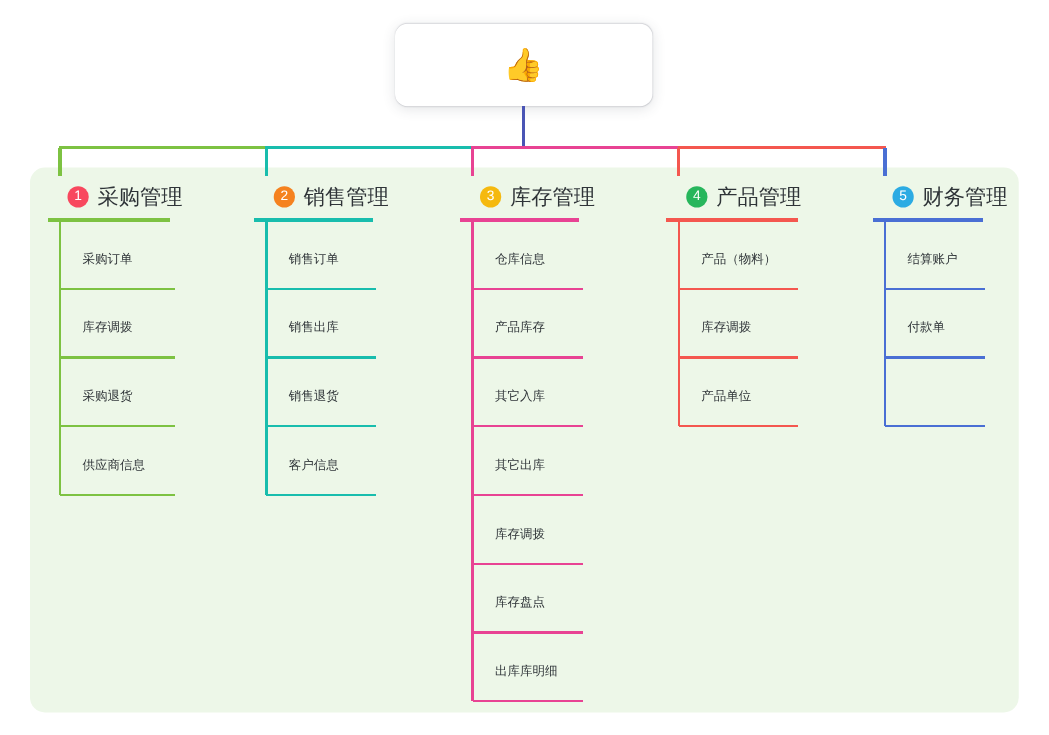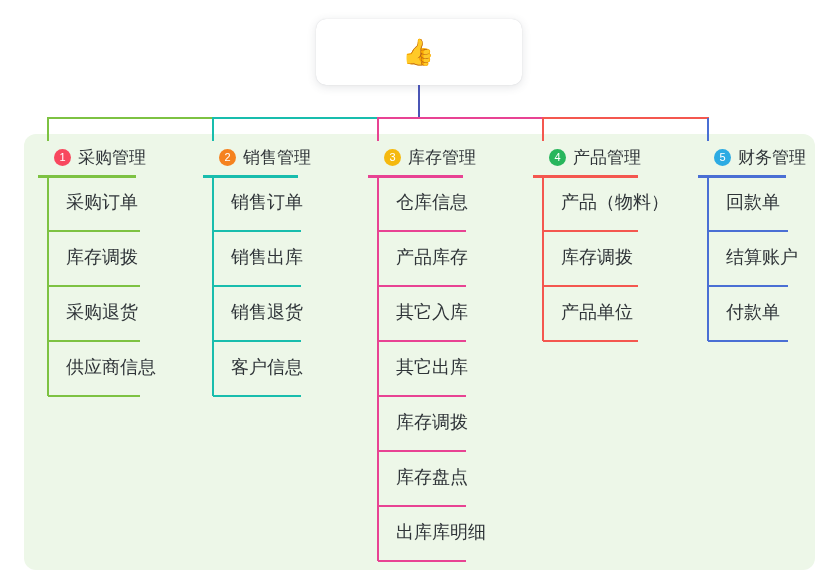--- a/index.html
+++ b/index.html
@@ -99,21 +99,21 @@
   }
 
   .leaf {
     position: relative;
     height: 55px;
   }
   .leaf-label {
     position: absolute;
     left: 26px;
     bottom: 9px;
-    font-size: 18px;
+    font-size: 10px;
     color: #2f3438;
     white-space: nowrap;
   }
 </style>
 </head>
 <body>
 
 <div id="canvas">
 
   <div id="panel"></div>
@@ -244,23 +244,20 @@
         <div class="leaf">
           <span class="leaf-label">产品单位</span>
         </div>
       </div>
       <div class="column" style="left: 700px;">
         <div class="col-head">
           <span class="badge" style="background: rgb(44, 171, 227);">5</span>
           <span class="col-title">财务管理</span>
         </div>
         <div class="leaf">
-          <span class="leaf-label">回款单</span>
-        </div>
-        <div class="leaf">
           <span class="leaf-label">结算账户</span>
         </div>
         <div class="leaf">
           <span class="leaf-label">付款单</span>
         </div>
       </div>
     </div>
 
 </div>
 

